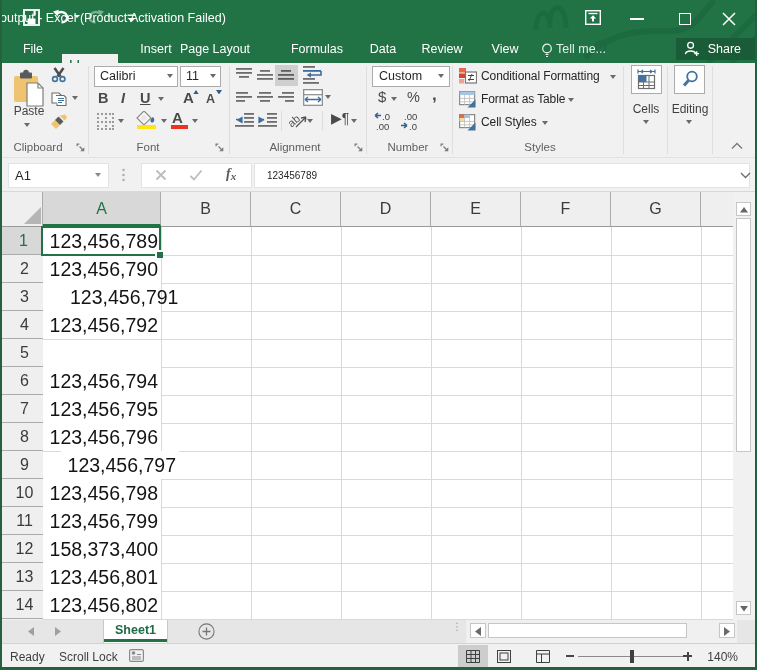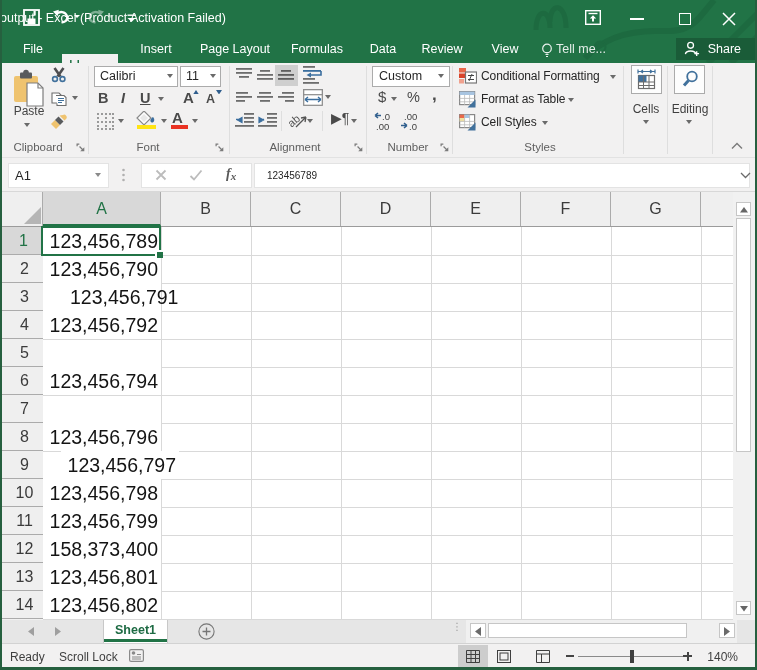--- a/index.html
+++ b/index.html
@@ -77,21 +77,21 @@
 <div class="abs" style="left:630px;top:18px;width:14px;height:1.7px;background:#fff;"></div>
 <div class="abs" style="left:679px;top:12.5px;width:12px;height:12px;border:1.4px solid #fff;"></div>
 <svg class="abs" style="left:722px;top:12px;" width="14" height="14" viewBox="0 0 14 14">
 <path d="M1 1 L13 13 M13 1 L1 13" stroke="#fff" stroke-width="1.5"></path>
 </svg>
 </div>
 <div class="abs" id="tabrow">
 <div class="tab" style="left:14px;width:38px;">File</div>
 <div id="hometab">Home</div>
 <div class="tab" style="left:128px;width:56px;">Insert</div>
-<div class="tab" style="left:196px;width:78px;">Page Layout</div>
+<div class="tab" style="left:176px;width:78px;">Page Layout</div>
 <div class="tab" style="left:278px;width:78px;">Formulas</div>
 <div class="tab" style="left:356px;width:54px;">Data</div>
 <div class="tab" style="left:413px;width:58px;">Review</div>
 <div class="tab" style="left:477px;width:56px;">View</div>
 <svg class="abs" style="left:541px;top:6px;" width="12" height="15" viewBox="0 0 12 15" opacity="0.9">
 <circle cx="6" cy="5.5" r="4.3" fill="none" stroke="#fff" stroke-width="1.2"></circle>
 <path d="M4.2 9.5 h3.6 M4.5 11.5 h3 M5 13.5 h2" stroke="#fff" stroke-width="1.1"></path>
 </svg>
 <div class="tab" style="left:556px;width:56px;color:rgba(255,255,255,0.88);text-align:left;">Tell me...</div>
 <div class="abs" style="left:676px;top:1px;width:79px;height:22px;background:#1a5c38;"></div>
@@ -431,20 +431,21 @@
 <div class="abs" style="left:43px;top:315px;width:690px;height:1px;background:#d9d9d9;"></div>
 <div class="abs" style="left:43px;top:343px;width:690px;height:1px;background:#d9d9d9;"></div>
 <div class="abs" style="left:43px;top:371px;width:690px;height:1px;background:#d9d9d9;"></div>
 <div class="abs" style="left:43px;top:399px;width:690px;height:1px;background:#d9d9d9;"></div>
 <div class="abs" style="left:43px;top:427px;width:690px;height:1px;background:#d9d9d9;"></div>
 <div class="cell" style="left:43px;top:35px;width:118px;height:28px;line-height:28px;padding-right:3px;">123,456,789</div>
 <div class="cell" style="left:43px;top:63px;width:118px;height:28px;line-height:28px;padding-right:3px;">123,456,790</div>
 <div class="cell" style="left:43px;top:91px;width:118px;height:28px;line-height:28px;padding-right:3px;padding-left:27px;">123,456,791</div>
 <div class="cell" style="left:43px;top:119px;width:118px;height:28px;line-height:28px;padding-right:3px;">123,456,792</div>
 <div class="cell" style="left:43px;top:175px;width:118px;height:28px;line-height:28px;padding-right:3px;">123,456,794</div>
+<div class="cell" style="left:43px;top:203px;width:118px;height:28px;line-height:28px;padding-right:3px;">123,456,795</div>
 <div class="cell" style="left:43px;top:231px;width:118px;height:28px;line-height:28px;padding-right:3px;">123,456,796</div>
 <div class="cell" style="left:61px;top:259px;width:118px;height:28px;line-height:28px;padding-right:3px;">123,456,797</div>
 <div class="cell" style="left:43px;top:287px;width:118px;height:28px;line-height:28px;padding-right:3px;">123,456,798</div>
 <div class="cell" style="left:43px;top:315px;width:118px;height:28px;line-height:28px;padding-right:3px;">123,456,799</div>
 <div class="cell" style="left:43px;top:343px;width:118px;height:28px;line-height:28px;padding-right:3px;">158,373,400</div>
 <div class="cell" style="left:43px;top:371px;width:118px;height:28px;line-height:28px;padding-right:3px;">123,456,801</div>
 <div class="cell" style="left:43px;top:399px;width:118px;height:28px;line-height:28px;padding-right:3px;">123,456,802</div>
 <div class="abs" style="left:41px;top:34px;width:120px;height:30px;border:2px solid #217346;background:transparent;"></div>
 <div class="abs" style="left:155px;top:58px;width:8px;height:8px;background:#fff;"></div>
 <div class="abs" style="left:157px;top:60px;width:5.5px;height:5.5px;background:#217346;"></div>

